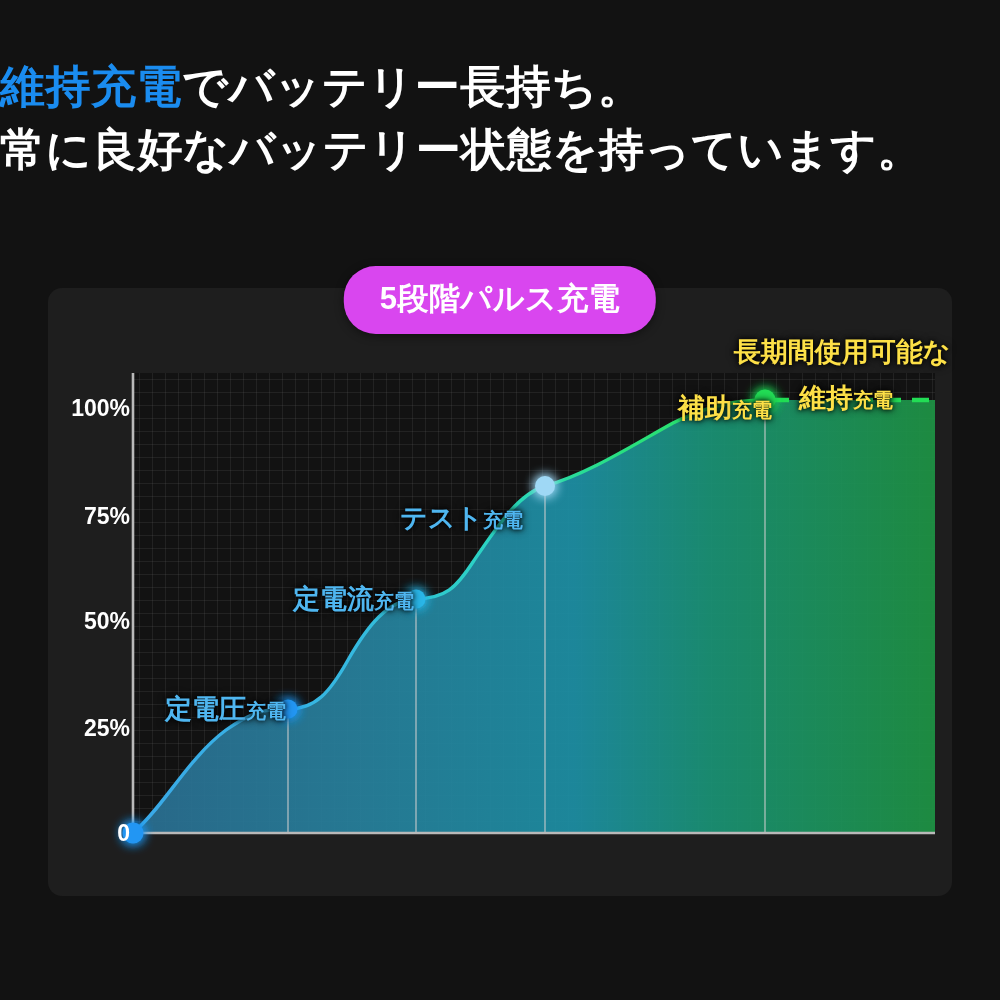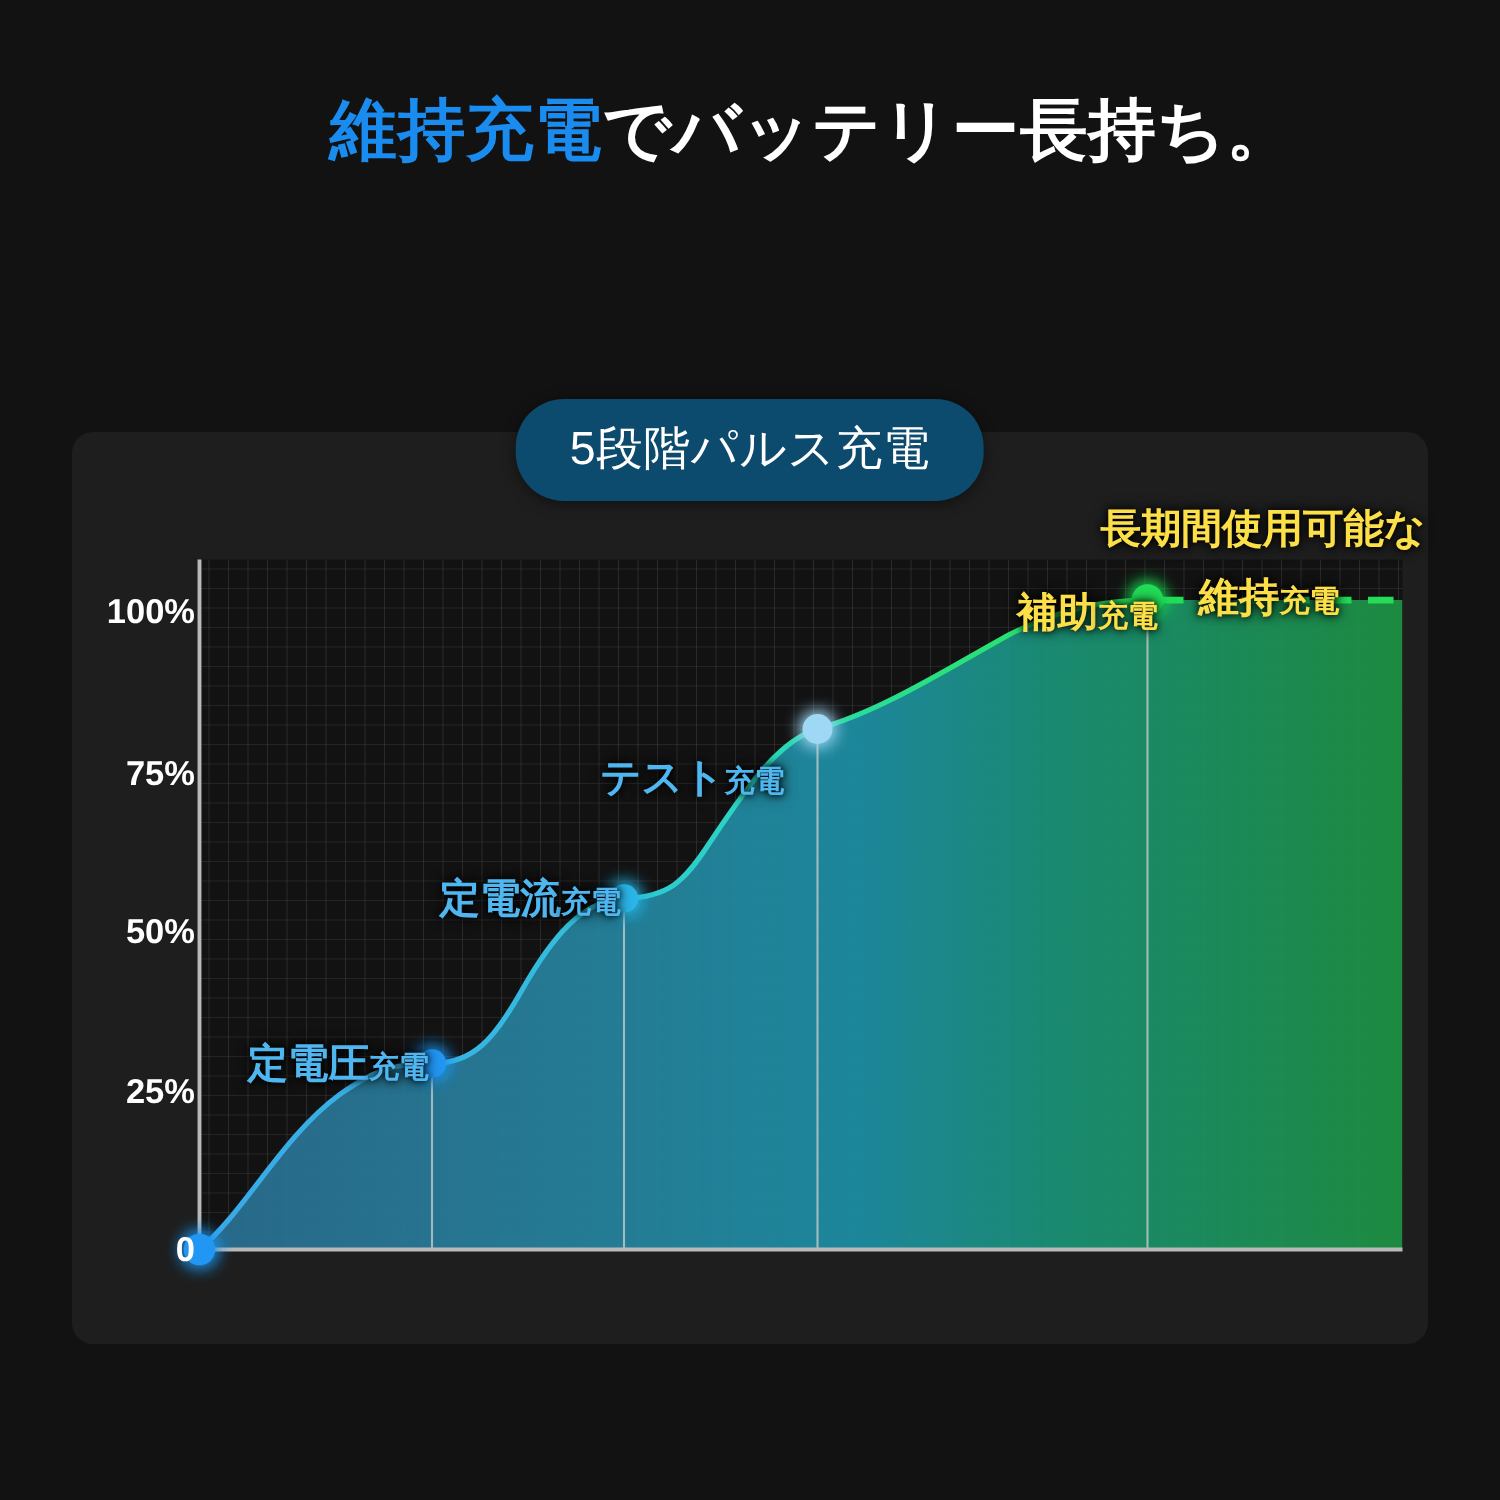--- a/index.html
+++ b/index.html
@@ -8,46 +8,45 @@
     background:#121212;
     font-family:"Liberation Sans","DejaVu Sans",sans-serif;
     overflow:hidden;
     position:relative;
   }
   #page{position:absolute;inset:0;}
 
   
   .headline{
     position:absolute;left:0;top:58px;width:848px;
-    text-align:right;
+    text-align:left;
     line-height:1.30;
     font-weight:700;
     letter-spacing:.5px;
-    margin-left:15px;
     -webkit-font-smoothing:antialiased;
   }
   .hl-line1{font-size:45px;color:#ffffff;white-space:nowrap;}
   .hl-line2{font-size:45px;color:#ffffff;white-space:nowrap;margin-top:4px;}
   .hl-accent{color:#1a8cf0;}
 
   
   .card{
     position:absolute;left:48px;top:288px;
     width:904px;height:608px;
     background:#1e1e1e;
     border-radius:14px;
   }
 
   
   .badge{
     position:absolute;left:50%;top:266px;
     transform:translateX(-50%);
-    background:#0c4a6e;
+    background:#d946ef;
     color:#ffffff;
-    font-size:31px;font-weight:400;
+    font-size:31px;font-weight:700;
     padding:12px 36px 14px 36px;
     border-radius:32px;
     white-space:nowrap;
     letter-spacing:.5px;
     z-index:6;
     box-shadow:0 2px 10px rgba(0,0,0,.45);
   }
 
   
   .chart-wrap{position:absolute;left:48px;top:288px;width:904px;height:608px;z-index:4;}
@@ -76,20 +75,21 @@
   .ann-r{transform:translate(-100%,-50%);}
   .ann-c{transform:translate(-50%,-50%);text-align:center;}
 </style>
 </head>
 <body>
 
 <div id="page">
 
   <div class="headline">
     <div class="hl-line1"><span class="hl-accent">維持充電</span><span>でバッテリー長持ち。</span></div>
+    <div class="hl-line2">常に良好なバッテリー状態を持っています。</div>
   </div>
 
   <div class="card"></div>
 
   <div class="badge">5段階パルス充電</div>
 
   <div class="chart-wrap">
     <svg class="chart-svg" width="904" height="608" viewBox="0 0 904 608">
       <defs>
         <linearGradient id="fillGrad" x1="0" y1="0" x2="1" y2="0">

